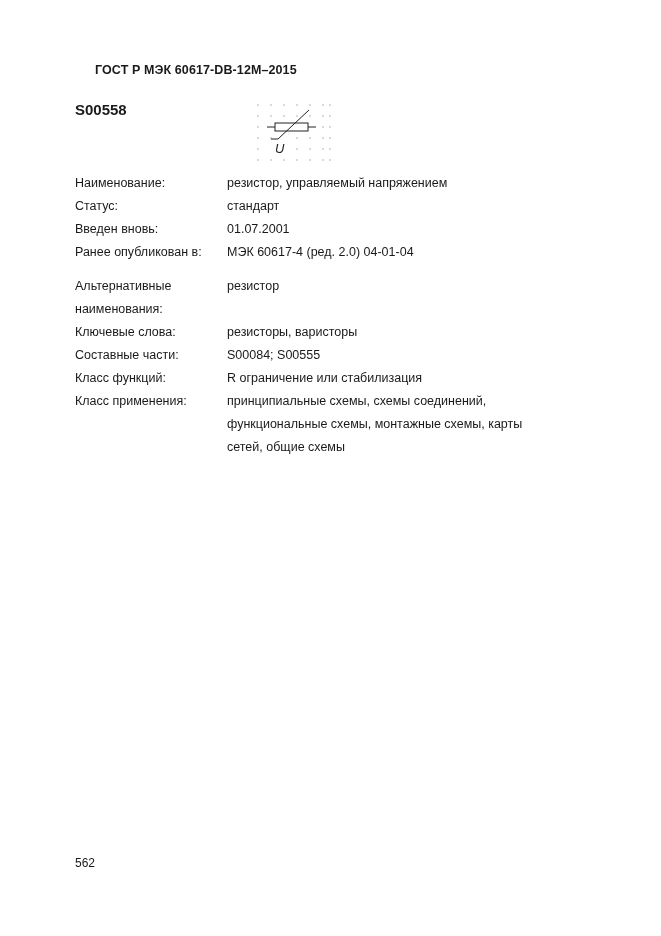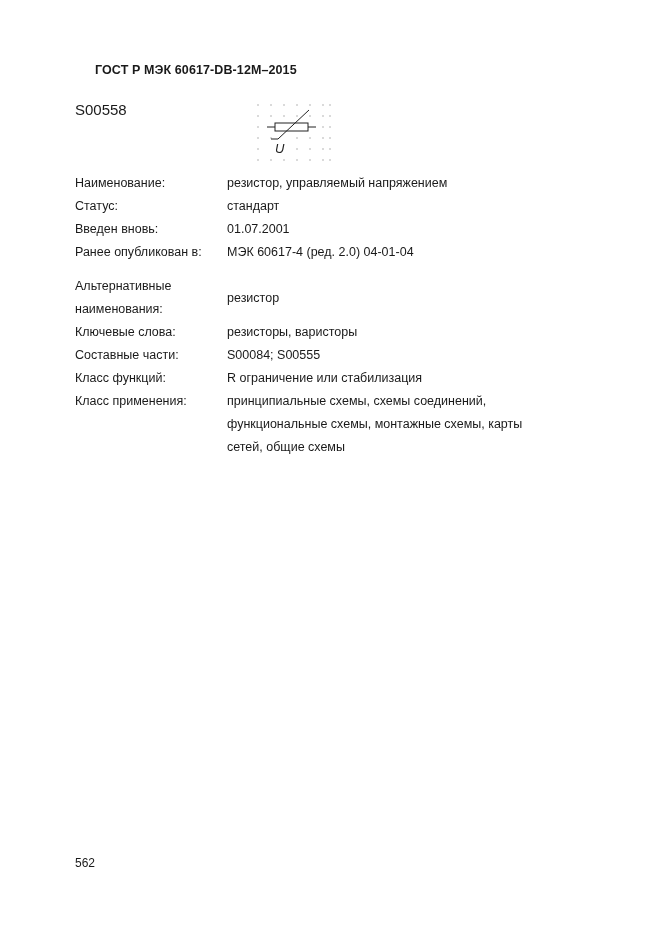--- a/index.html
+++ b/index.html
@@ -1,25 +1,25 @@
 <!DOCTYPE html>
 <html><head>
   <meta charset="utf-8">
   <style>
     html, body { margin: 0; padding: 0; background: #ffffff; }
     body { width: 661px; height: 936px; position: relative; overflow: hidden;
            font-family: "Liberation Sans", "DejaVu Sans", sans-serif; color: #1a1a1a; }
     .doc-header { position: absolute; left: 79px; top: 63px; font-size: 12.5px; font-weight: bold; letter-spacing: 0.1px; margin-left: 16px; }
-    .code-title { position: absolute; left: 75px; top: 101px; font-size: 15px; font-weight: normal; }
+    .code-title { position: absolute; left: 75px; top: 101px; font-size: 15px; font-weight: bold; }
     .symbol { position: absolute; left: 254px; top: 102px; width: 84px; height: 64px; }
     .rows { position: absolute; left: 75px; top: 172px; width: 520px; font-size: 12.5px; }
     .row { display: flex; line-height: 23px; }
     .row .label { width: 152px; flex: none; }
     .row .value { width: 330px; }
-    .row.gap { margin-top: 11px; align-items: center; }
+    .row.gap { margin-top: 11px; }
     .page-num { position: absolute; left: 75px; top: 856px; font-size: 12px; }
   </style>
 </head>
 <body>
 
 <div class="doc-header">ГОСТ Р МЭК 60617-DB-12M–2015</div>
 
 <div class="code-title">S00558</div>
 
 <div class="symbol">

